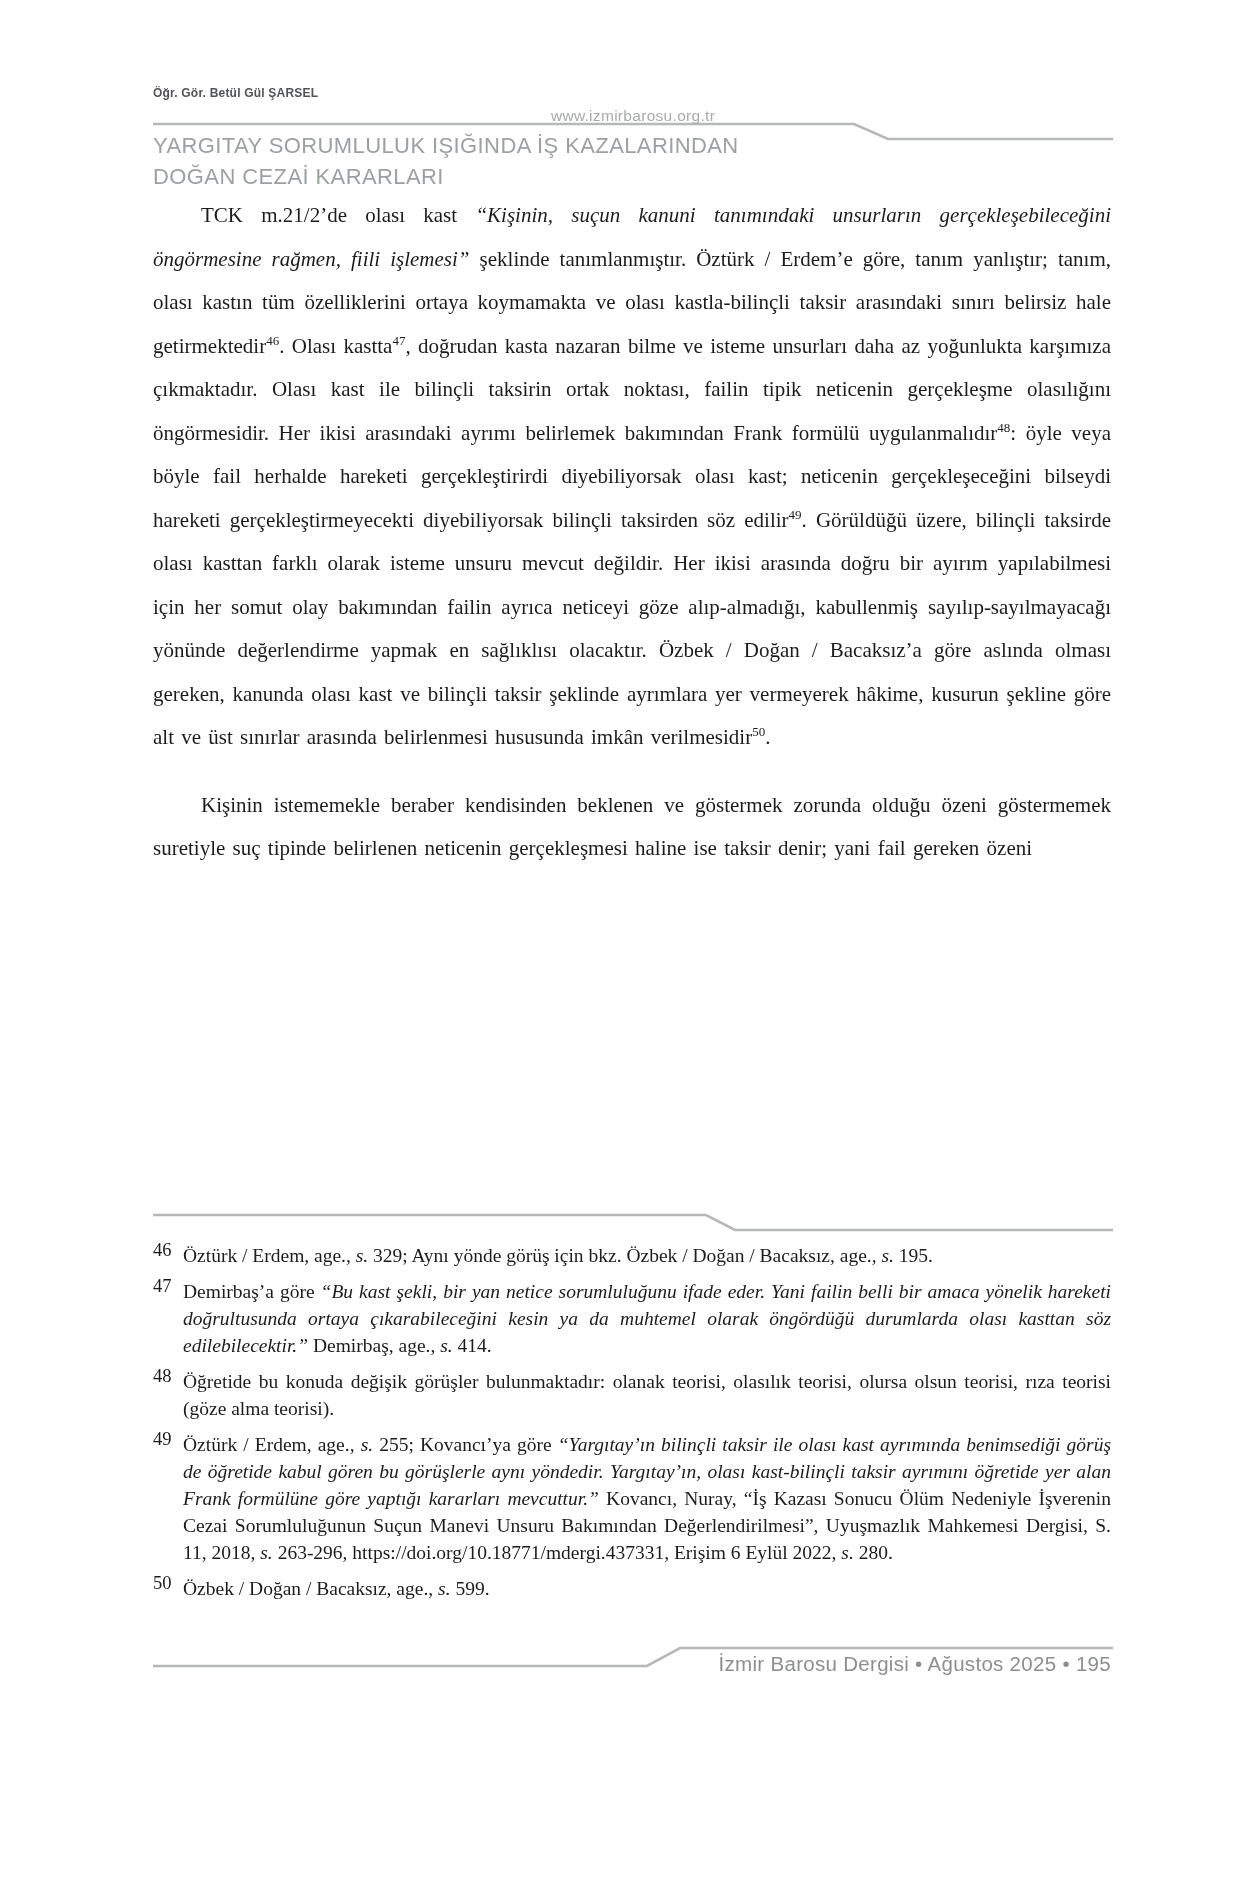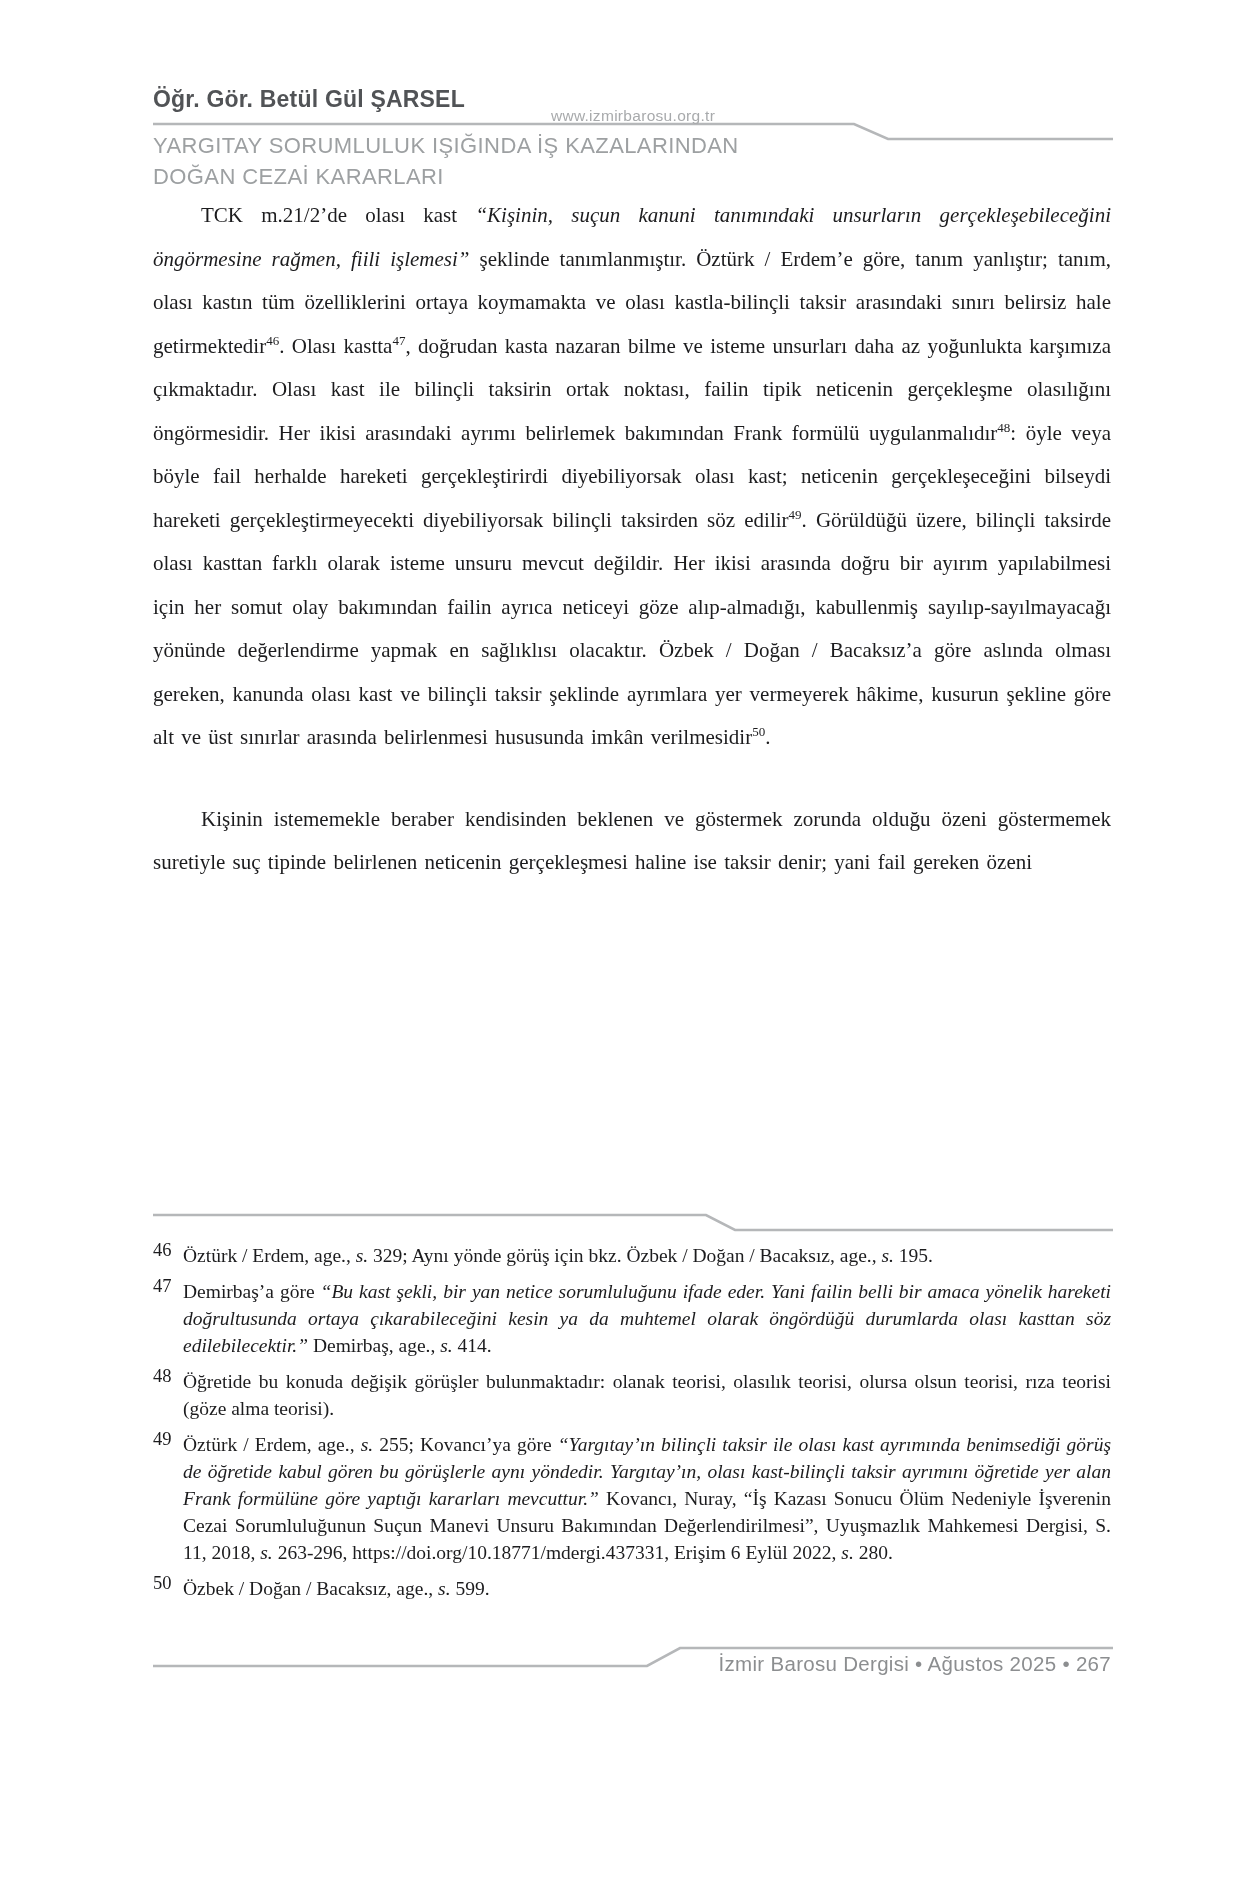--- a/index.html
+++ b/index.html
@@ -17,21 +17,21 @@
     width:1260px;height:1890px;
     background:#ffffff;
     overflow:hidden;
     font-family:"Liberation Serif", serif;
     color:var(--body_ink);
   }
   
   .author{
     position:absolute;left:153px;top:86px;
     font-family:"Liberation Sans", sans-serif;
-    font-weight:bold;font-size:23px;letter-spacing:.2px;
+    font-weight:bold;font-size:12px;letter-spacing:.2px;
     color:var(--author_gray);
   }
   .hdr-line{position:absolute;left:153px;top:116px;width:960px;height:28px;color:var(--line_gray);}
   .hdr-line svg,.fn-sep svg,.ftr-line svg{display:block;width:100%;height:100%;}
   .url{
     position:absolute;left:153px;top:107px;width:960px;
     text-align:center;
     font-family:"Liberation Sans", sans-serif;
     font-size:15.5px;letter-spacing:.3px;
     color:var(--url_gray);
@@ -43,21 +43,21 @@
     color:var(--title_gray);
   }
   
   .bodytext{
     position:absolute;left:153px;top:194px;width:958px;height:1002px;
     overflow:hidden;
     font-size:21px;line-height:43.5px;
     text-align:justify;word-spacing:2px;
   }
   .para{text-indent:48px;}
-  .p2{margin-top:38px;}
+  .p2{margin-top:24px;}
   .it{font-style:italic;}
   sup{font-size:.62em;line-height:0;vertical-align:super;}
   
   .fn-sep{position:absolute;left:153px;top:1206px;width:960px;height:28px;color:var(--line_gray);}
   .footnotes{
     position:absolute;left:153px;top:1242px;width:958px;height:425px;
     overflow:hidden;
     font-size:19.5px;line-height:27px;
     text-align:justify;
   }
@@ -133,15 +133,15 @@
     <span class="fn-text"><span>Özbek / Doğan / Bacaksız, age., </span><span class="it">s.</span><span> 599.</span></span>
   </div>
 </div>
 
   <div class="ftr-line">
     <svg viewBox="0 0 960 32" preserveAspectRatio="none">
       <polyline points="0,26 494,26 527,8 960,8" fill="none" stroke="currentColor" stroke-width="2.6"></polyline>
     </svg>
   </div>
 
-  <div class="ftr">İzmir Barosu Dergisi • Ağustos 2025 • 267</div>
+  <div class="ftr">İzmir Barosu Dergisi • Ağustos 2025 • 195</div>
 
 </div>
 
 </body></html>

